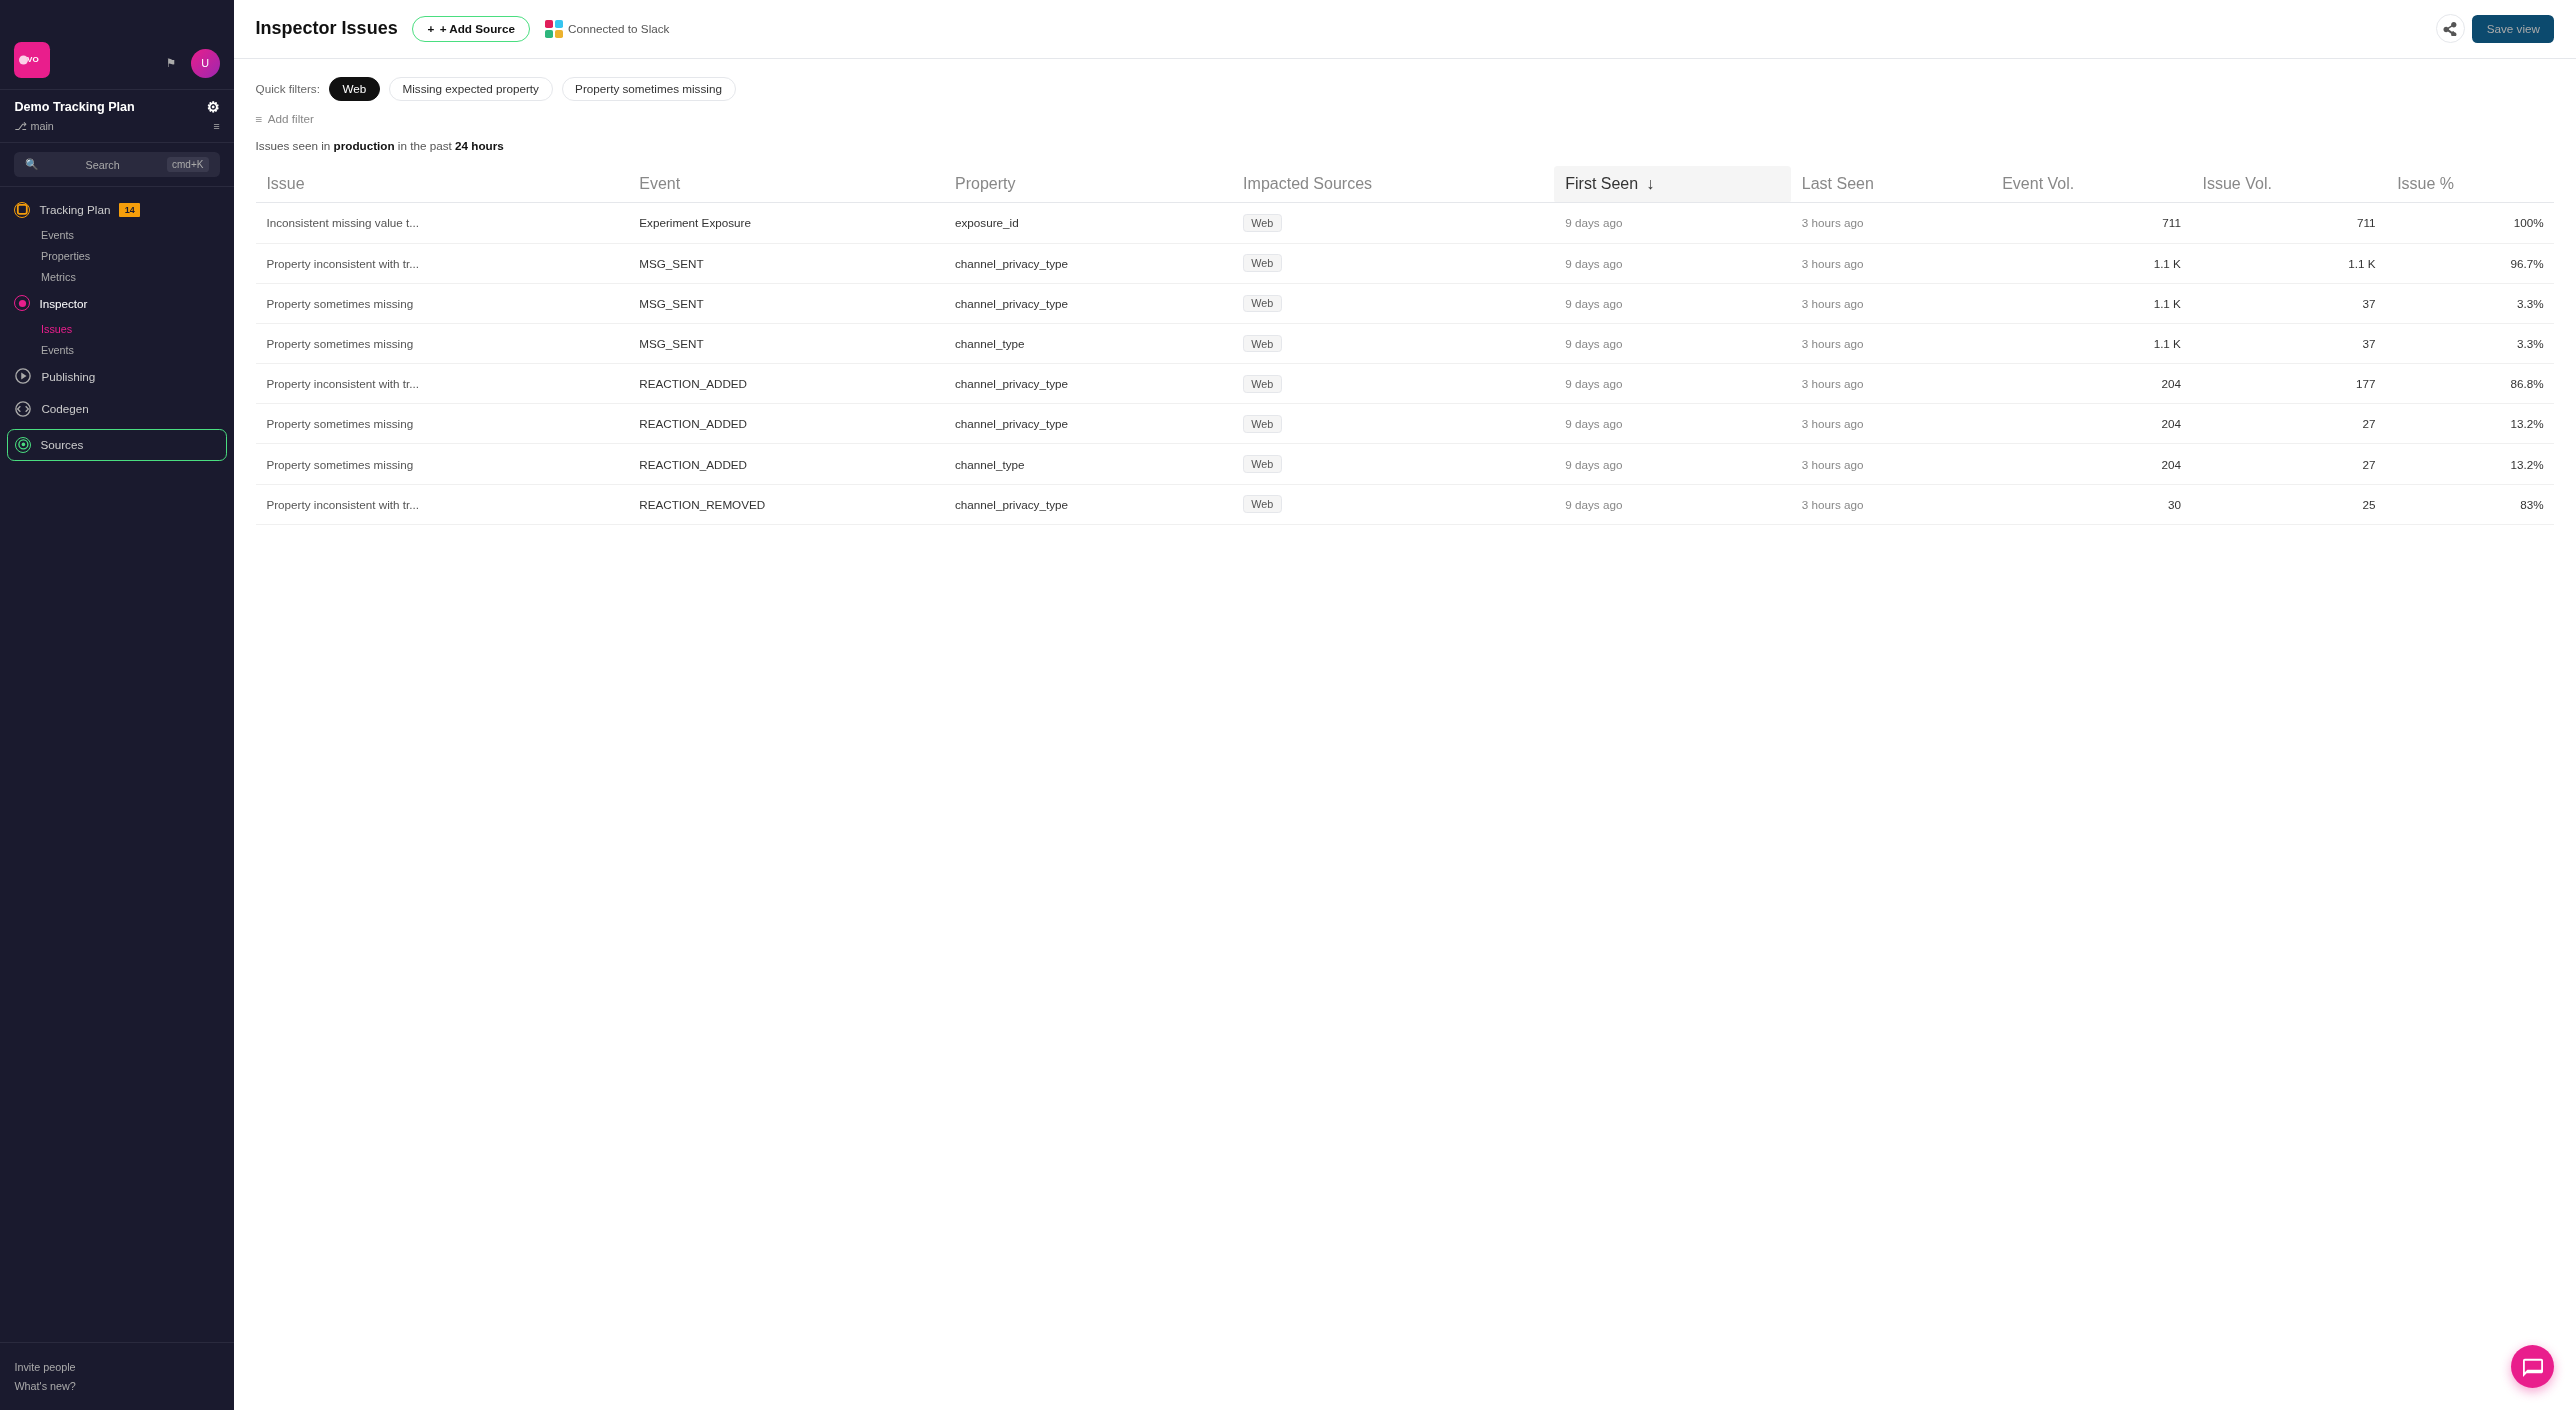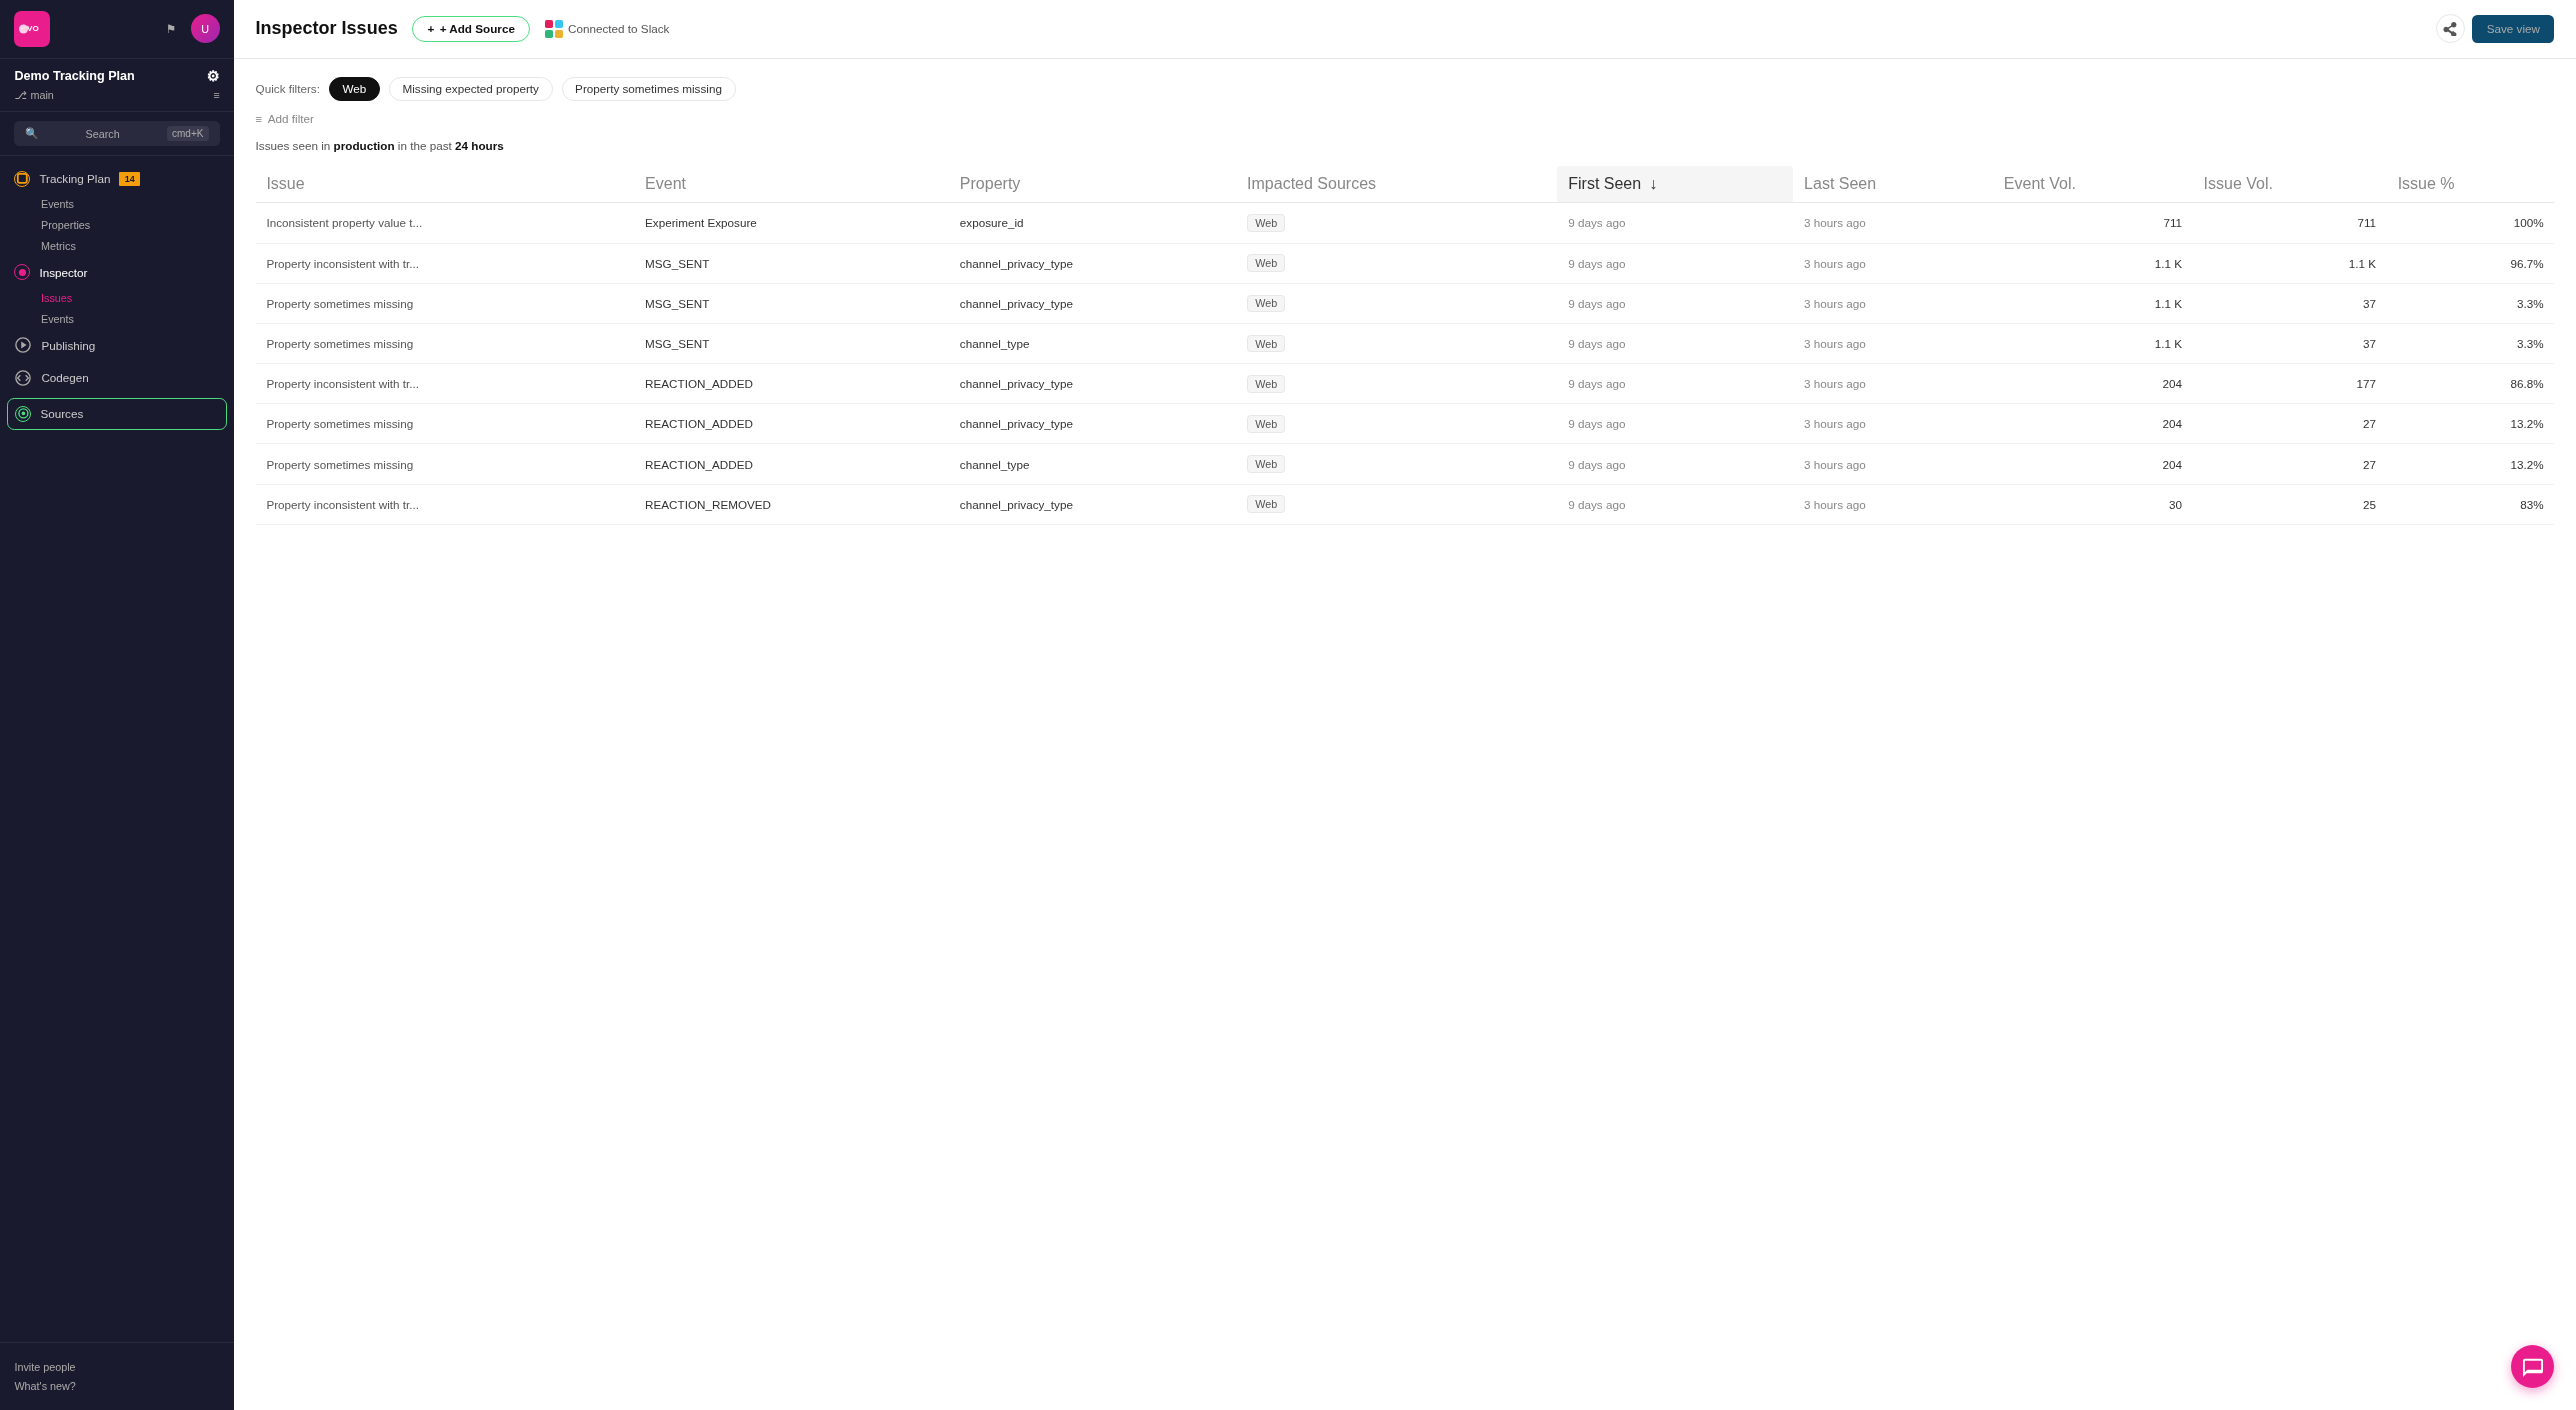--- a/index.html
+++ b/index.html
@@ -1,20 +1,20 @@
 <!DOCTYPE html>
 <html style="font-size:14.4px"><head>
   <meta charset="utf-8">
   <style>
     * { box-sizing: border-box; margin: 0; padding: 0; }
     body { font-family: -apple-system, BlinkMacSystemFont, 'Segoe UI', sans-serif; background: #f5f5f5; display: flex; height: 100vh; overflow: hidden; font-size: 11.7px; }
 
     
     .sidebar { width: 234px; background: #1a1a2e; color: #ccc; display: flex; flex-direction: column; height: 100vh; flex-shrink: 0; }
-    .sidebar-header { padding: 10.8px 14.4px; display: flex; align-items: center; justify-content: space-between; border-bottom: 0.9px solid #2a2a3e; }
+    .sidebar-header { padding: 10.8px 14.4px; display: flex; align-items: flex-end; justify-content: space-between; border-bottom: 0.9px solid #2a2a3e; margin-top: 31px; }
     .logo { display: flex; align-items: center; gap: 7.2px; }
     .logo-mark { width: 36px; height: 36px; background: #e91e8c; border-radius: 7.2px; display: flex; align-items: center; justify-content: center; color: white; font-weight: bold; font-size: 12.6px; }
     .sidebar-header-icons { display: flex; align-items: center; gap: 7.2px; }
     .icon-btn { width: 25px; height: 25px; border-radius: 50%; display: flex; align-items: center; justify-content: center; cursor: pointer; color: #aaa; }
     .avatar { width: 29px; height: 29px; border-radius: 50%; background: linear-gradient(135deg, #e91e8c, #9c27b0); display: flex; align-items: center; justify-content: center; color: white; font-size: 10.8px; }
 
     .workspace-section { padding: 9px 14.4px; border-bottom: 0.9px solid #2a2a3e; }
     .workspace-name { color: #fff; font-weight: 600; font-size: 12.6px; display: flex; align-items: center; justify-content: space-between; }
     .branch-row { display: flex; align-items: center; justify-content: space-between; margin-top: 5.4px; color: #aaa; font-size: 10.8px; }
     .branch-name { display: flex; align-items: center; gap: 3.6px; }
@@ -251,21 +251,21 @@
             <span class="sort-arrow">↓</span>
           </th>
           <th>Last Seen</th>
           <th>Event Vol.</th>
           <th>Issue Vol.</th>
           <th>Issue %</th>
         </tr>
       </thead>
       <tbody id="table-body">
       <tr style="cursor: pointer;">
-    <td style="color:#555">Inconsistent property value t...</td>
+    <td style="color:#555">Inconsistent missing value t...</td>
     <td style="font-weight:500">Experiment Exposure</td>
     <td>exposure_id</td>
     <td><span class="source-badge">Web</span></td>
     <td style="color:#888">9 days ago</td>
     <td style="color:#888">3 hours ago</td>
     <td style="text-align:right">711</td>
     <td style="text-align:right">711</td>
     <td style="text-align:right">100%</td>
   </tr>
           <tr style="cursor: pointer;">

